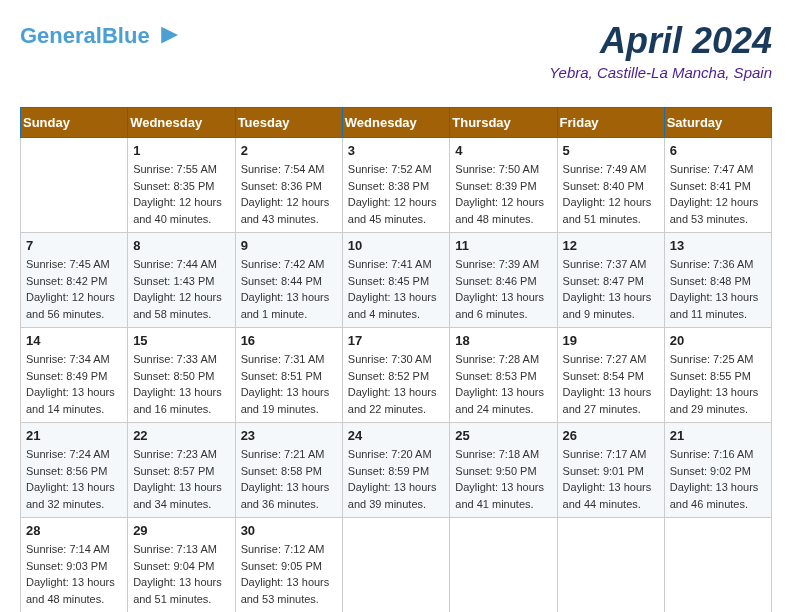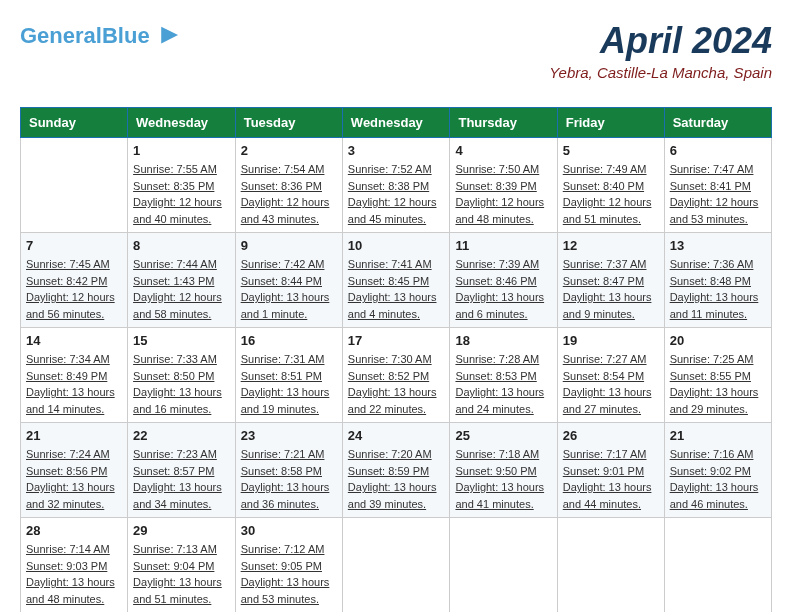--- a/index.html
+++ b/index.html
@@ -34,34 +34,34 @@
       text-align: right;
       font-style: italic;
     }
     .month-title {
       font-size: 36px;
       font-weight: bold;
       color: #1a3a5c;
     }
     .location {
       font-size: 15px;
-      color: #7f1d1d;
+      color: #4c1d95;
       margin-top: 2px;
     }
     table {
       width: 100%;
       border-collapse: collapse;
       border: 1px solid #ccc;
     }
     thead th {
-      background-color: #15803d;
+      background-color: #a16207;
       color: #fff;
       font-size: 13px;
       font-weight: bold;
-      padding: 7px 8px;
+      padding: 7px 2px;
       text-align: left;
       border: 1px solid #1a6faf;
     }
     tbody td {
       border: 1px solid #ccc;
       vertical-align: top;
       padding: 5px 5px;
       font-size: 11px;
       color: #333;
       width: 108px;
@@ -70,21 +70,20 @@
     .day-number {
       font-weight: bold;
       font-size: 13px;
       margin-bottom: 3px;
       color: #222;
     }
     .day-info {
       font-size: 11px;
       line-height: 1.5;
       color: #333;
-      text-decoration: underline;
     }
     tr:nth-child(even) td {
       background-color: #f5f8fb;
     }
     tr:nth-child(odd) td {
       background-color: #fff;
     }
     .empty-cell {
       background: #fff !important;
     }

